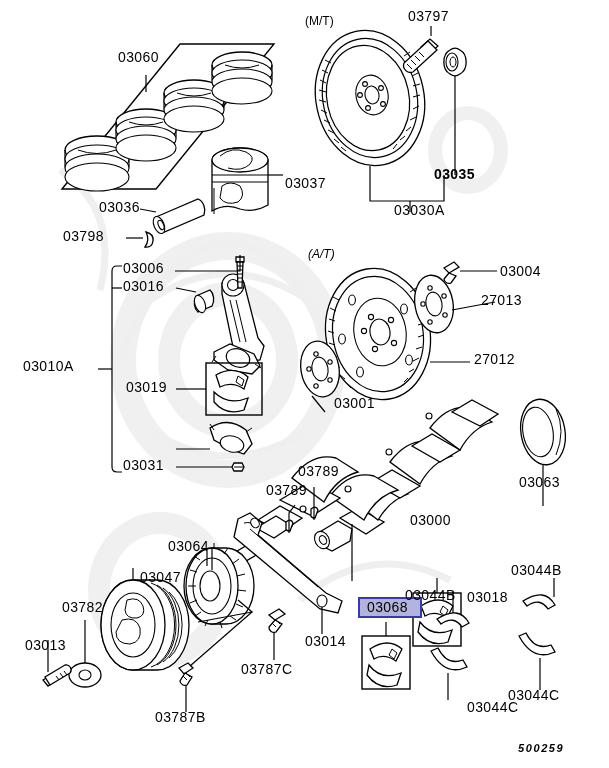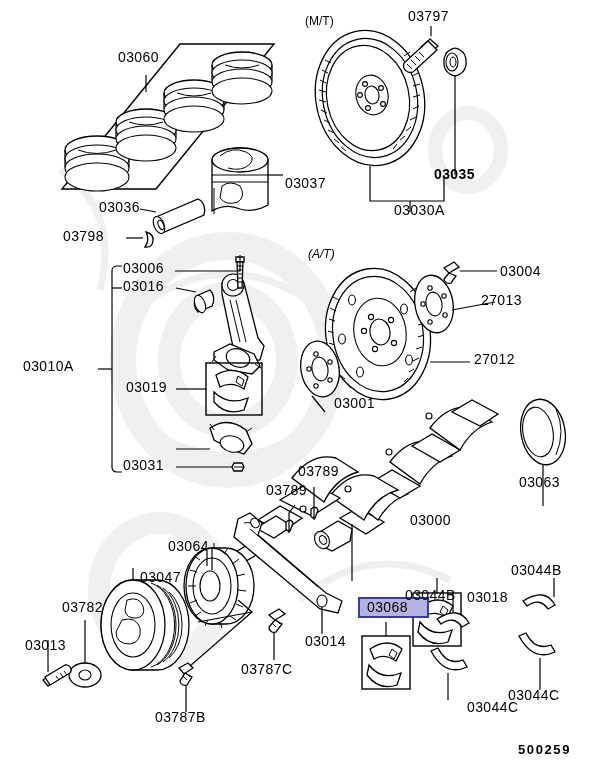--- a/index.html
+++ b/index.html
@@ -33,28 +33,29 @@
     white-space: nowrap;
     letter-spacing: 0.4px;
     line-height: 1;
   }
   .lbl-mt {
     font-size: 12px;
     letter-spacing: 0px;
     margin-top: 10px;
   }
   .lbl-ref {
-    font-size: 13px;
+    font-size: 11px;
     letter-spacing: 1.6px;
     font-weight: bold;
+    font-style: italic;
   }
   .lbl-highlight {
     background: #b3b3e0;
     border: 2px solid #3b3b9e;
-    padding: 1px 19px 2px 7px;
+    padding: 1px 12px 2px 7px;
     box-sizing: border-box;
     color: #000000;
   }
 </style>
 </head>
 <body>
 
 <div id="diagram-root">
 
   <svg id="svg-canvas" viewBox="0 0 609 768">

